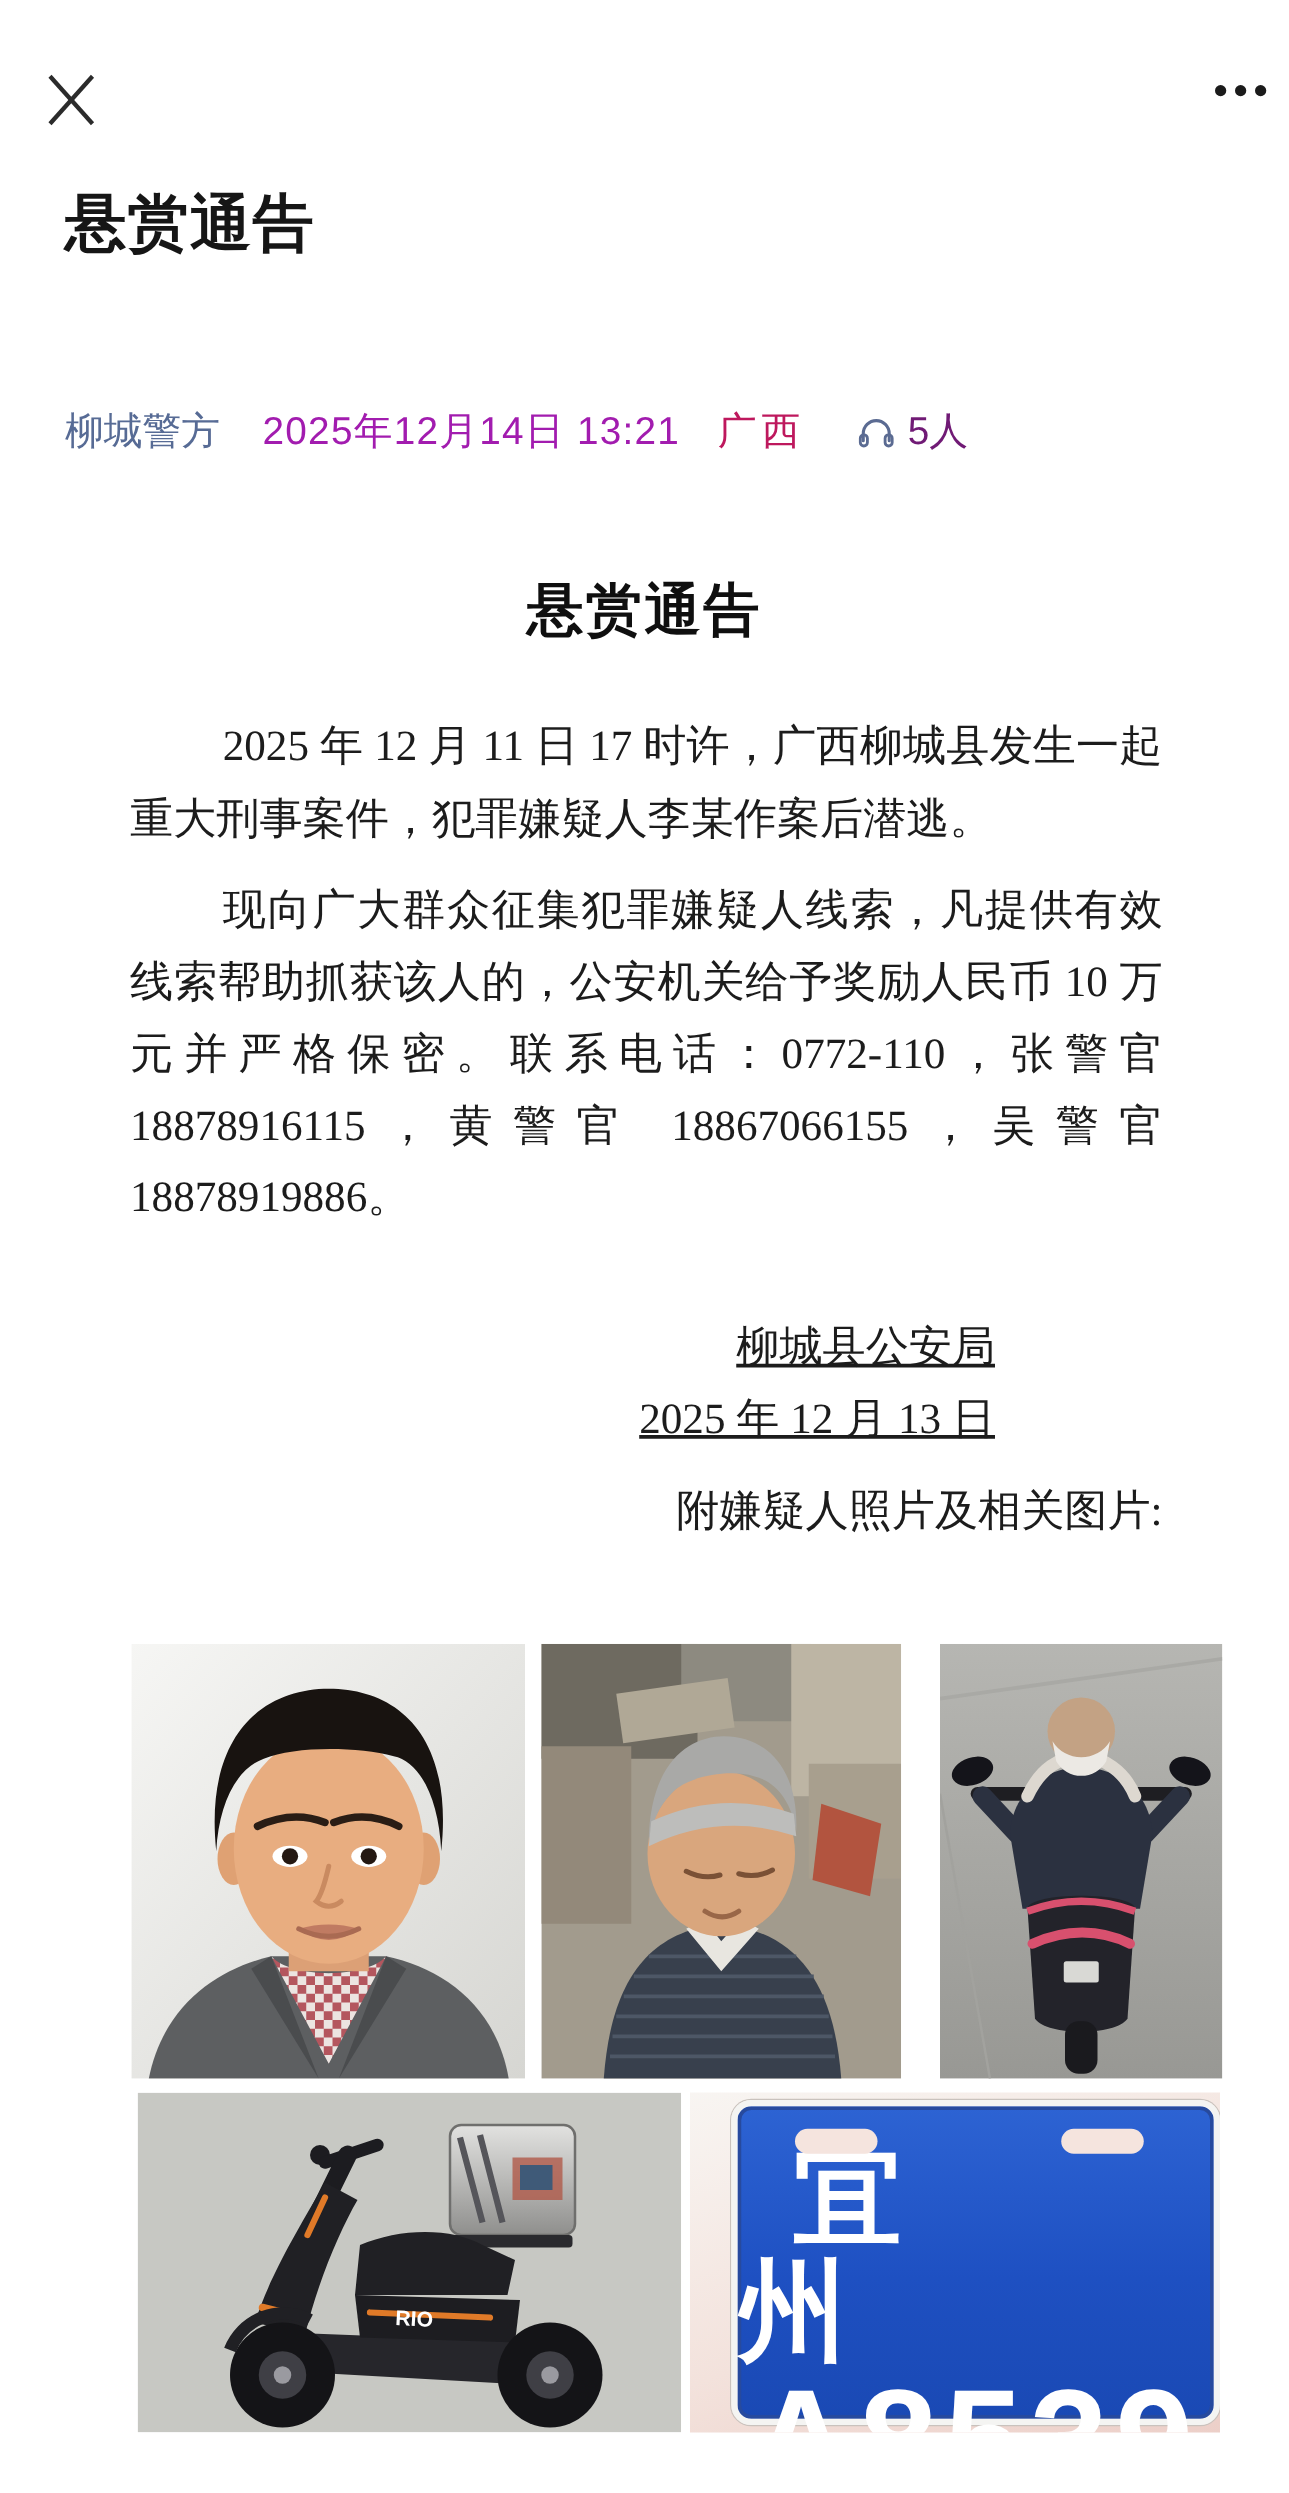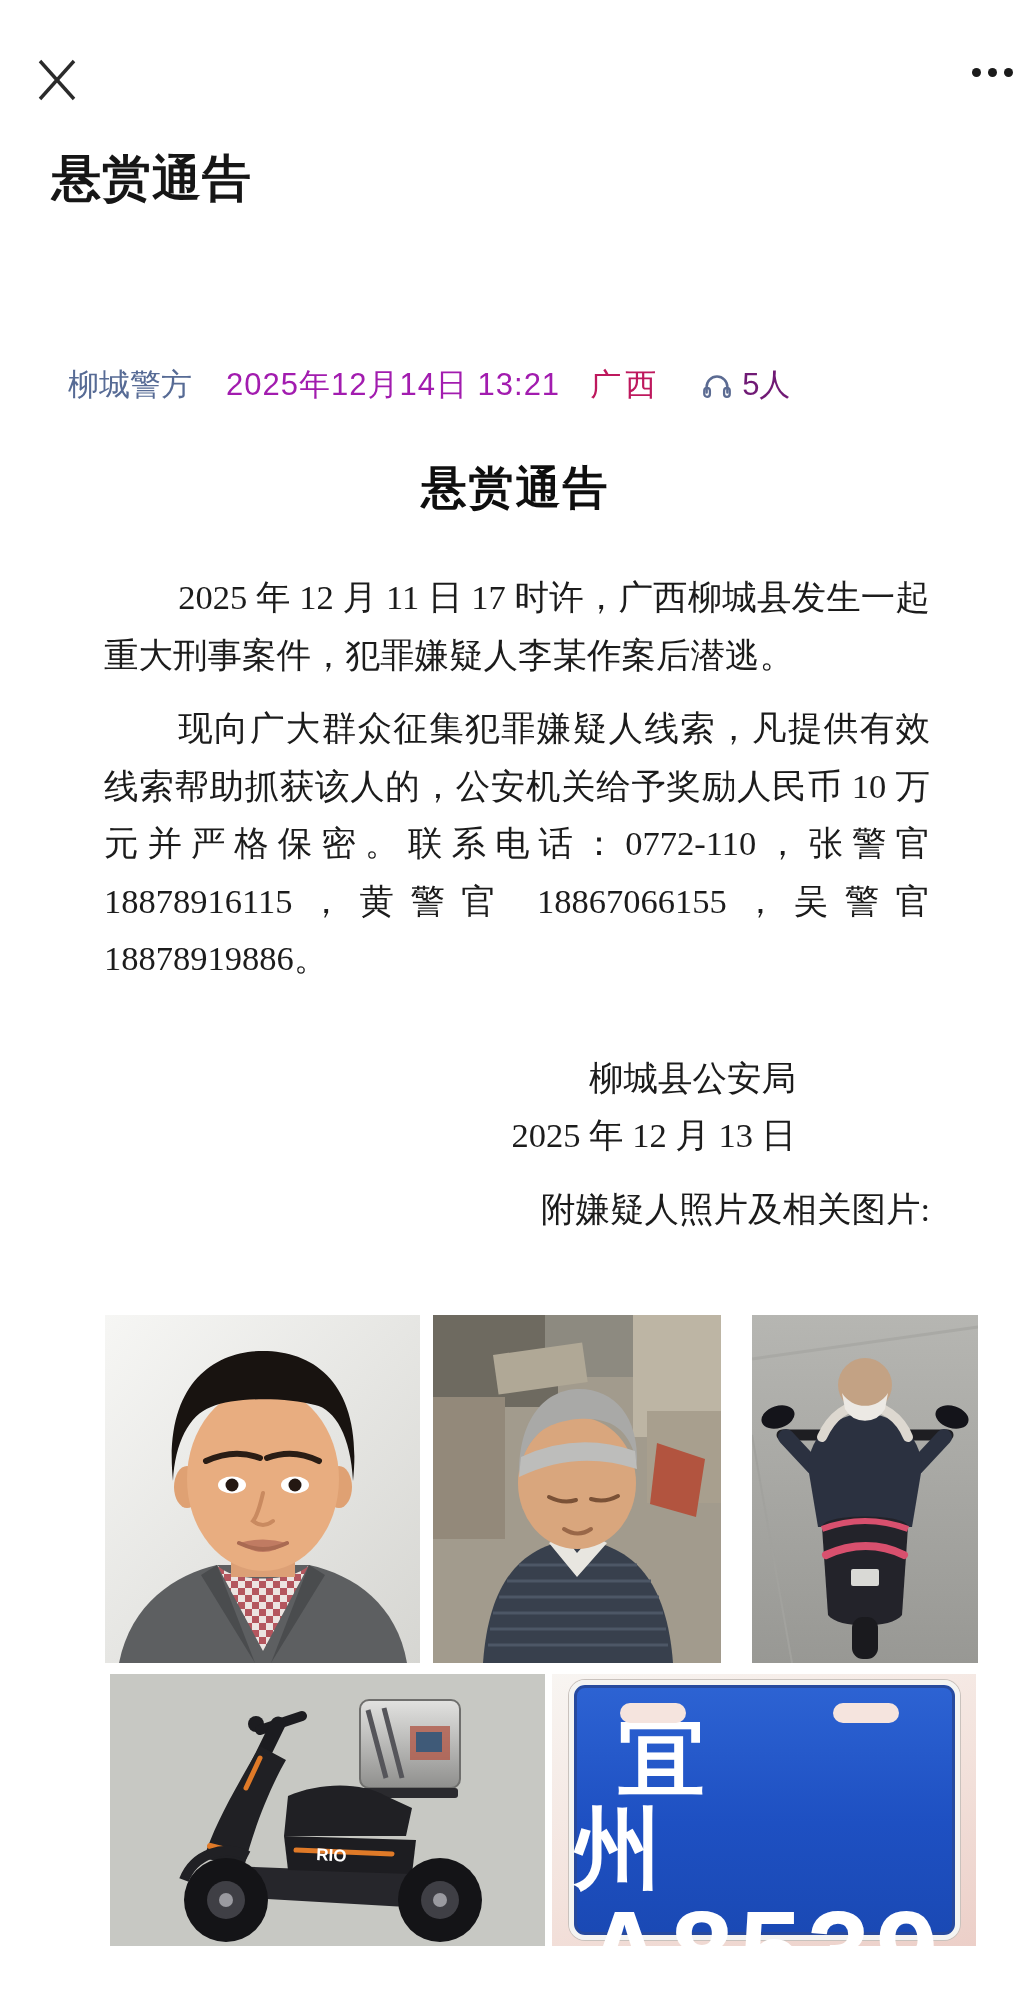--- a/index.html
+++ b/index.html
@@ -6,47 +6,47 @@
   body{width:1031px;height:1994px;position:relative;overflow:hidden;
        font-family:"Liberation Sans",sans-serif;color:#1c1c1c;}
   
   .close-btn{position:absolute;left:34px;top:56px;width:46px;height:46px;cursor:pointer;}
   .more-btn{position:absolute;right:18px;top:52px;width:64px;height:40px;
             display:flex;align-items:center;justify-content:flex-end;gap:7px;cursor:pointer;}
   .more-btn i{width:9px;height:9px;border-radius:50%;background:#1b1b1b;display:block;}
   
   .page-title{position:absolute;left:52px;top:146px;font-size:49px;font-weight:700;
               color:#161616;letter-spacing:1px;}
-  .byline{position:absolute;left:68px;top:324px;display:flex;align-items:center;
-          font-size:31px;white-space:nowrap;margin-top:40px;}
+  .byline{position:absolute;left:52px;top:324px;display:flex;align-items:center;
+          font-size:31px;white-space:nowrap;}
   .byline .author{color:#576b95;font-weight:500;margin-right:34px;cursor:pointer;}
   .byline .pubdate{color:#a21caf;margin-right:30px;letter-spacing:1px;}
   .byline .region{color:#be185d;margin-right:40px;letter-spacing:4px;}
   .byline .listen{display:flex;align-items:center;color:#701a75;cursor:pointer;}
   .byline .listen svg{margin-right:8px;}
   
   .article-title{position:absolute;left:0;top:458px;width:100%;text-align:center;
                  font-size:45px;font-weight:700;color:#0f0f0f;letter-spacing:2px;}
   .article-body{position:absolute;left:88px;top:553px;width:858px;
                 font-family:"Liberation Serif","DejaVu Serif",serif;
                 font-size:34.5px;line-height:57.5px;color:#1c1c1c;text-align:justify;}
   .article-body p{margin:16px;text-indent:2.15em;}
   .signature{margin-top:62px;text-align:right;padding-right:150px;text-indent:0;}
-  .signature div{text-indent:0;}
+  .signature div{text-indent:0;text-decoration:underline;}
   .photos-caption{margin-top:0;text-indent:0 !important;text-align:right;}
   
   .photo{position:absolute;overflow:hidden;cursor:pointer;}
   .photo svg{display:block;width:100%;height:100%;}
   .ph-id     {left:105px;top:1315px;width:315px;height:348px;}
   .ph-cctv   {left:433px;top:1315px;width:288px;height:348px;}
   .ph-rider  {left:752px;top:1315px;width:226px;height:348px;}
   .ph-scooter{left:110px;top:1674px;width:435px;height:272px;}
   .ph-plate  {left:552px;top:1674px;width:424px;height:272px;
               background:linear-gradient(160deg,#f8f5f2 0%,#f3e2dc 55%,#eccfc8 100%);
-              display:flex;align-items:center;justify-content:center;}
+              display:flex;align-items:center;justify-content:flex-end;}
   
   .plate{position:relative;width:391px;height:260px;border-radius:16px;
          background:linear-gradient(180deg,#2d63d3 0%,#1e50c2 55%,#1a49b4 100%);
          border:5px solid #f4f4f2;box-shadow:inset 0 0 0 3px #274a9e, 0 0 0 1px #c9c2bd;
          box-sizing:border-box;display:flex;flex-direction:column;align-items:center;}
   .plate .screw{position:absolute;top:18px;width:66px;height:20px;border-radius:10px;
                 background:#f5e4de;}
   .plate .screw.s-left{left:46px;}
   .plate .screw.s-right{right:56px;}
   .plate-region{margin-top:26px;color:#ffffff;font-weight:700;font-size:88px;line-height:92px;

